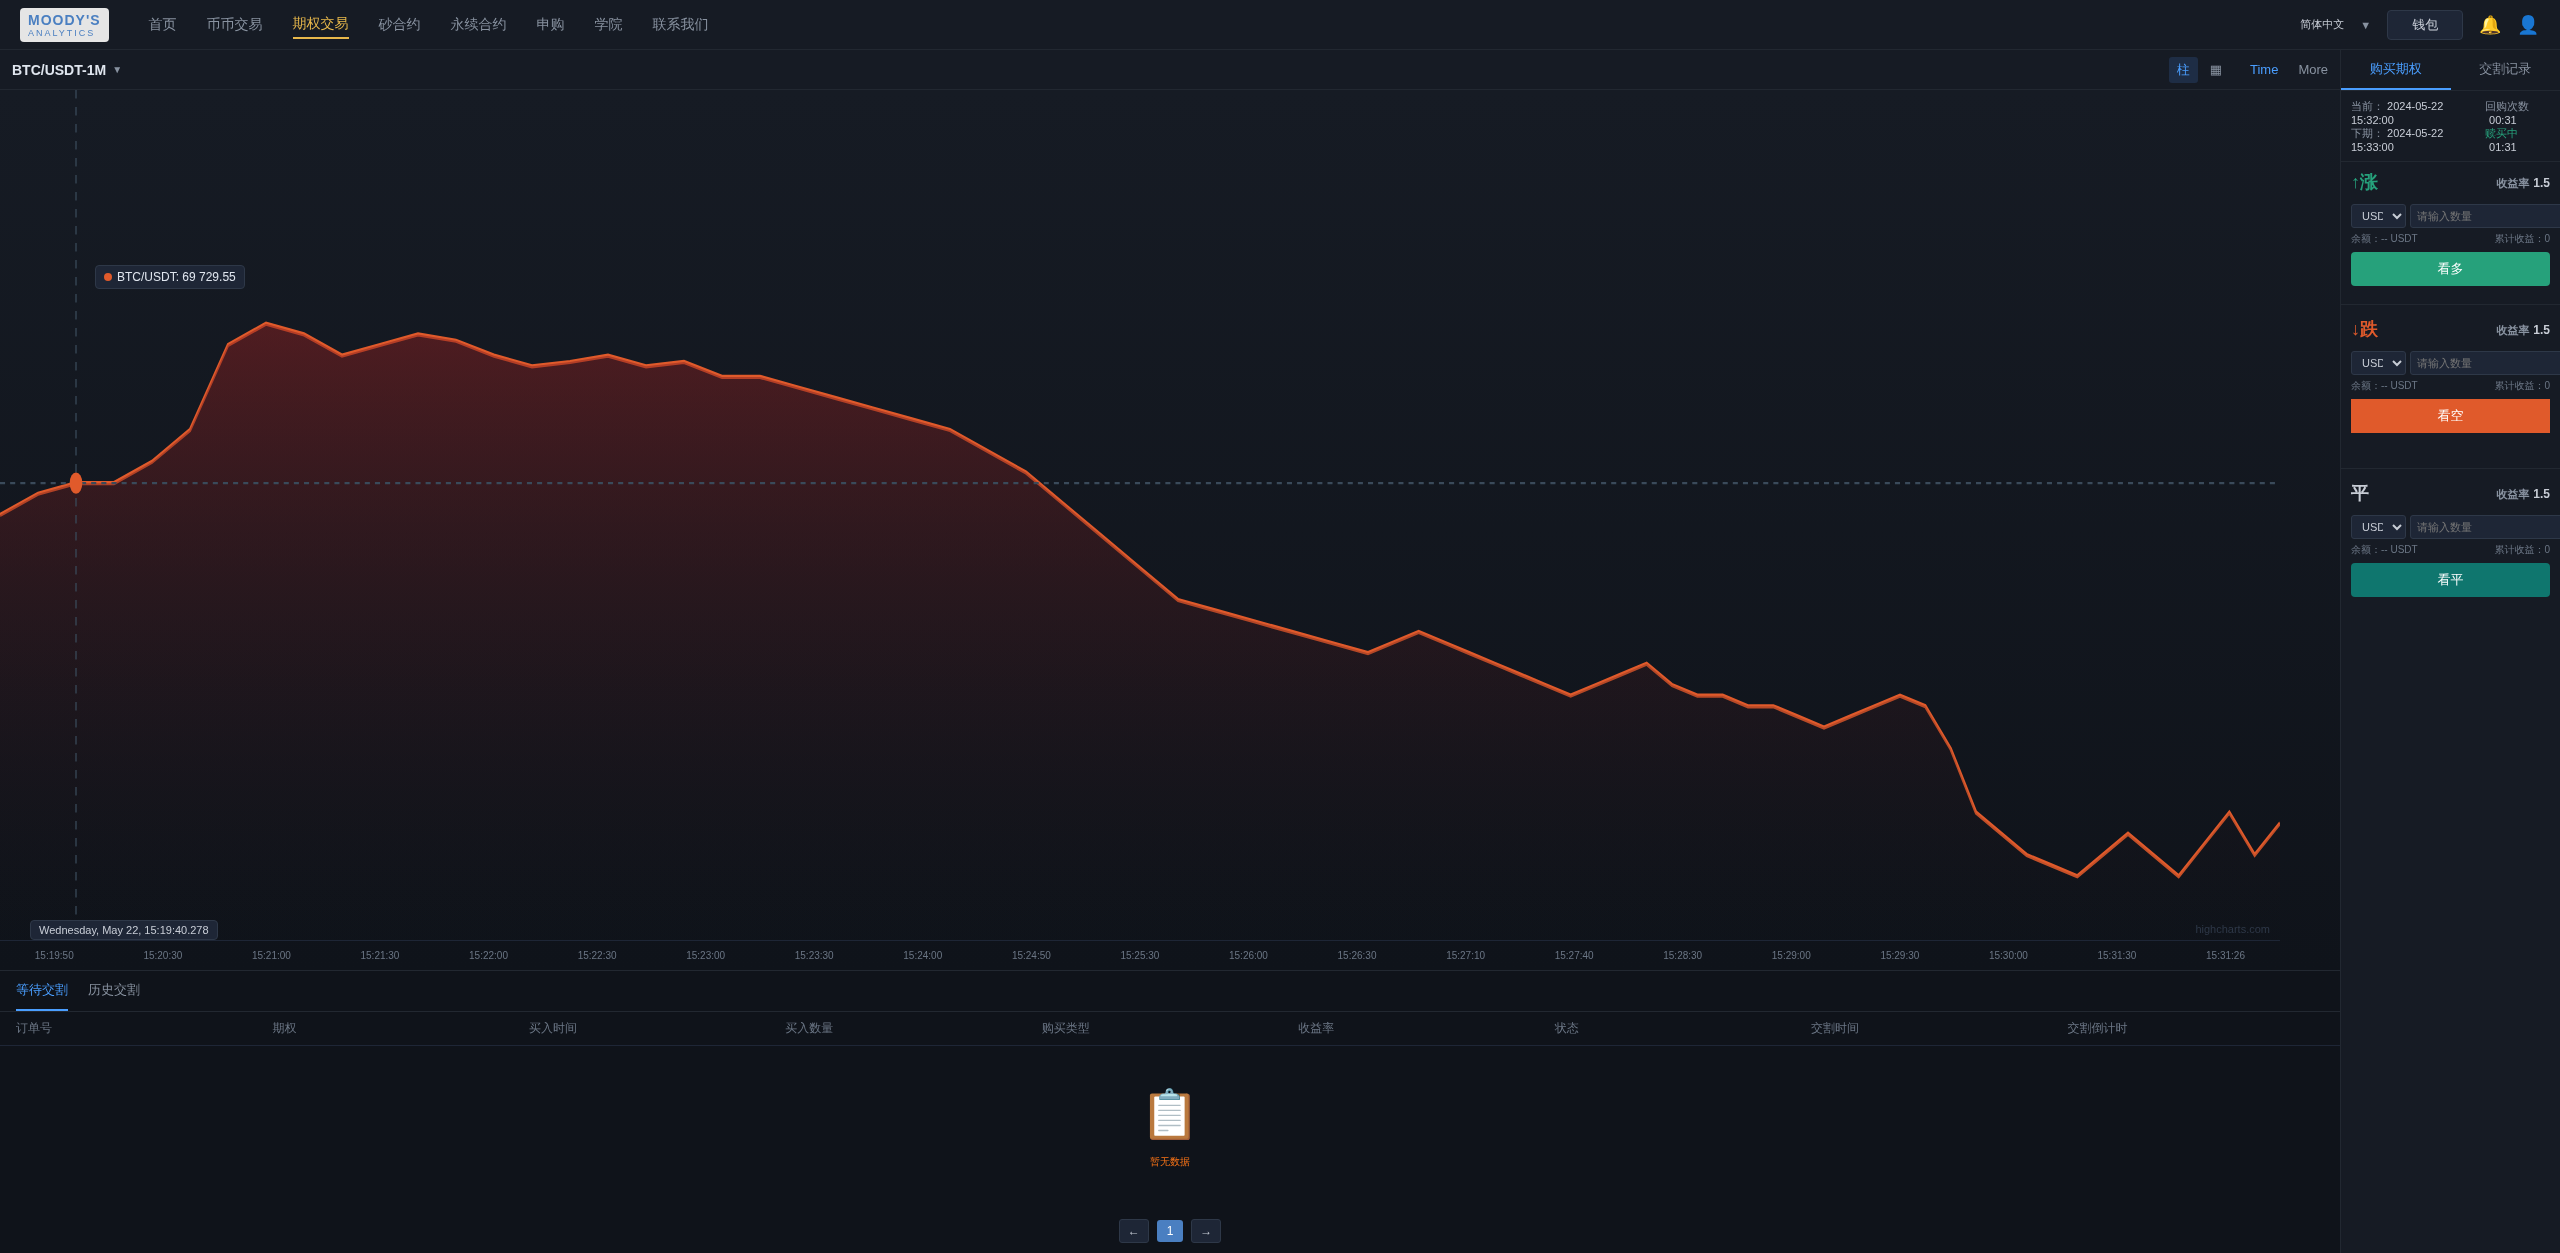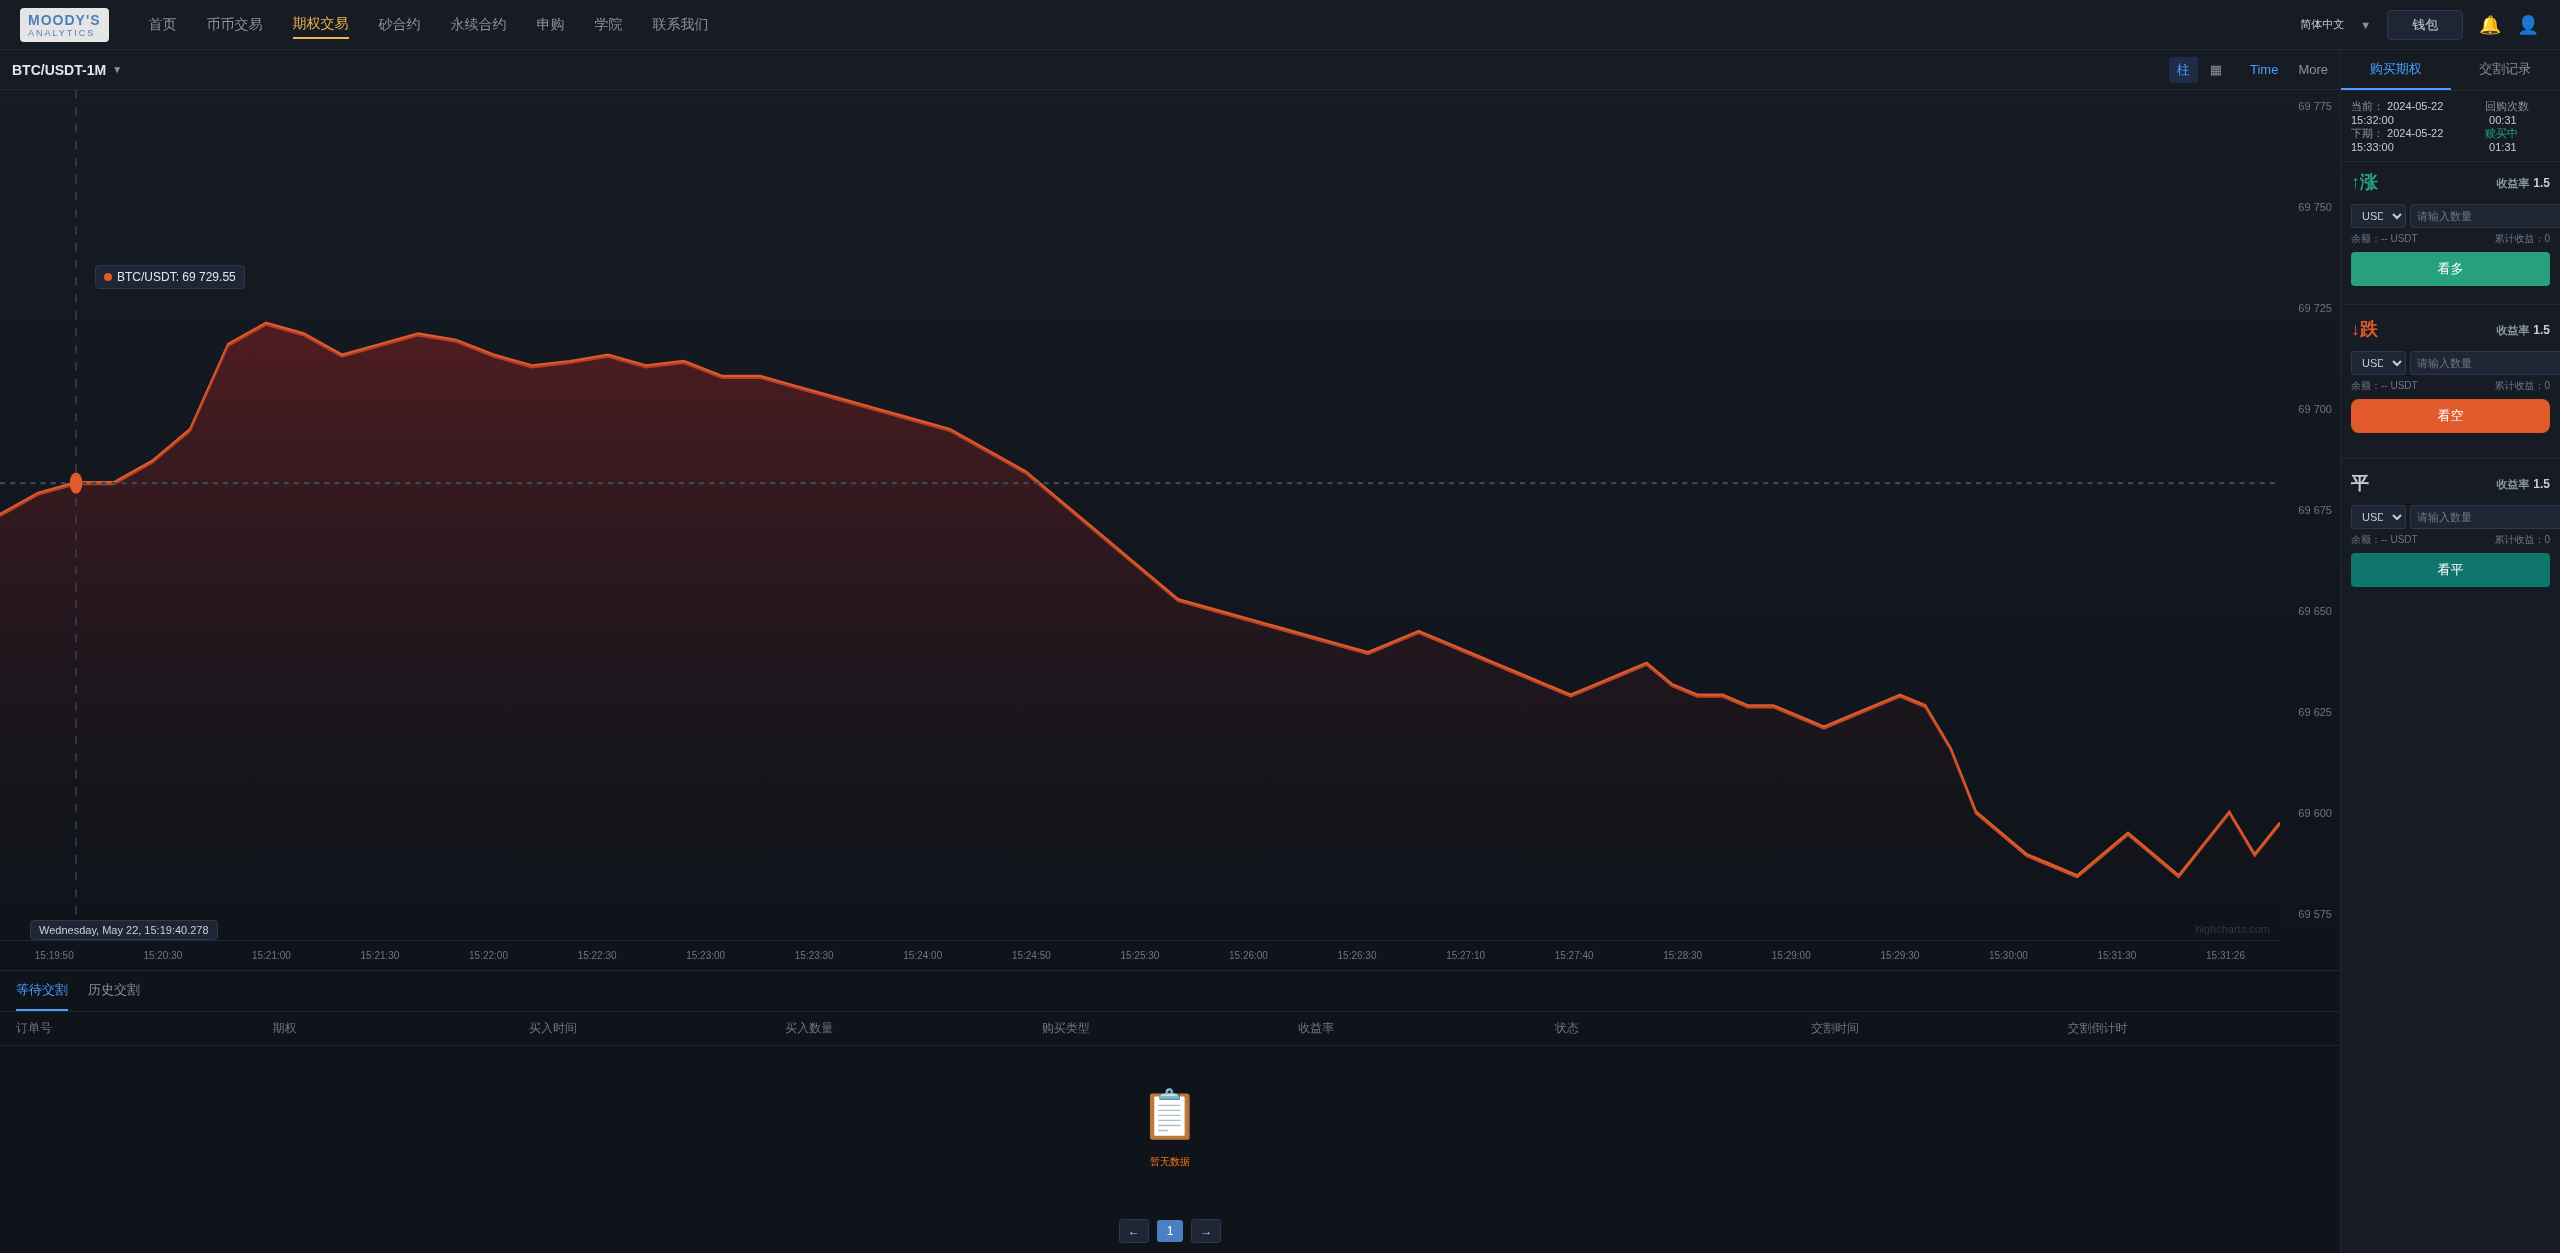--- a/index.html
+++ b/index.html
@@ -329,26 +329,26 @@
       padding: 8px;
       font-size: 13px;
       cursor: pointer;
       margin-bottom: 8px;
       font-weight: 500;
     }
     .btn-red {
       width: 100%;
       background: #e05a2b;
       border: none;
-      border-radius: 8px;
+      border-radius: 0;
       color: #fff;
       padding: 8px;
       font-size: 13px;
       cursor: pointer;
-      margin-bottom: 15px;
+      margin-bottom: 25px;
       font-weight: 500;
     }
     .btn-blue {
       width: 100%;
       background: #0f766e;
       border: none;
       border-radius: 4px;
       color: #fff;
       padding: 8px;
       font-size: 13px;
@@ -652,31 +652,20 @@
         <circle cx="60" cy="185" r="5" fill="#e05a2b"></circle>
       </svg>
 
       <div class="tooltip-label">
         <div class="tooltip-dot"></div>
         <span>BTC/USDT: 69 729.55</span>
       </div>
 
       <div class="crosshair-label">Wednesday, May 22, 15:19:40.278</div>
 
-      <div class="chart-y-labels">
-        <span>69 775</span>
-        <span>69 750</span>
-        <span>69 725</span>
-        <span>69 700</span>
-        <span>69 675</span>
-        <span>69 650</span>
-        <span>69 625</span>
-        <span>69 600</span>
-        <span>69 575</span>
-      </div>
 
       <div class="chart-x-labels">
         <span>15:19:50</span>
         <span>15:20:30</span>
         <span>15:21:00</span>
         <span>15:21:30</span>
         <span>15:22:00</span>
         <span>15:22:30</span>
         <span>15:23:00</span>
         <span>15:23:30</span>

